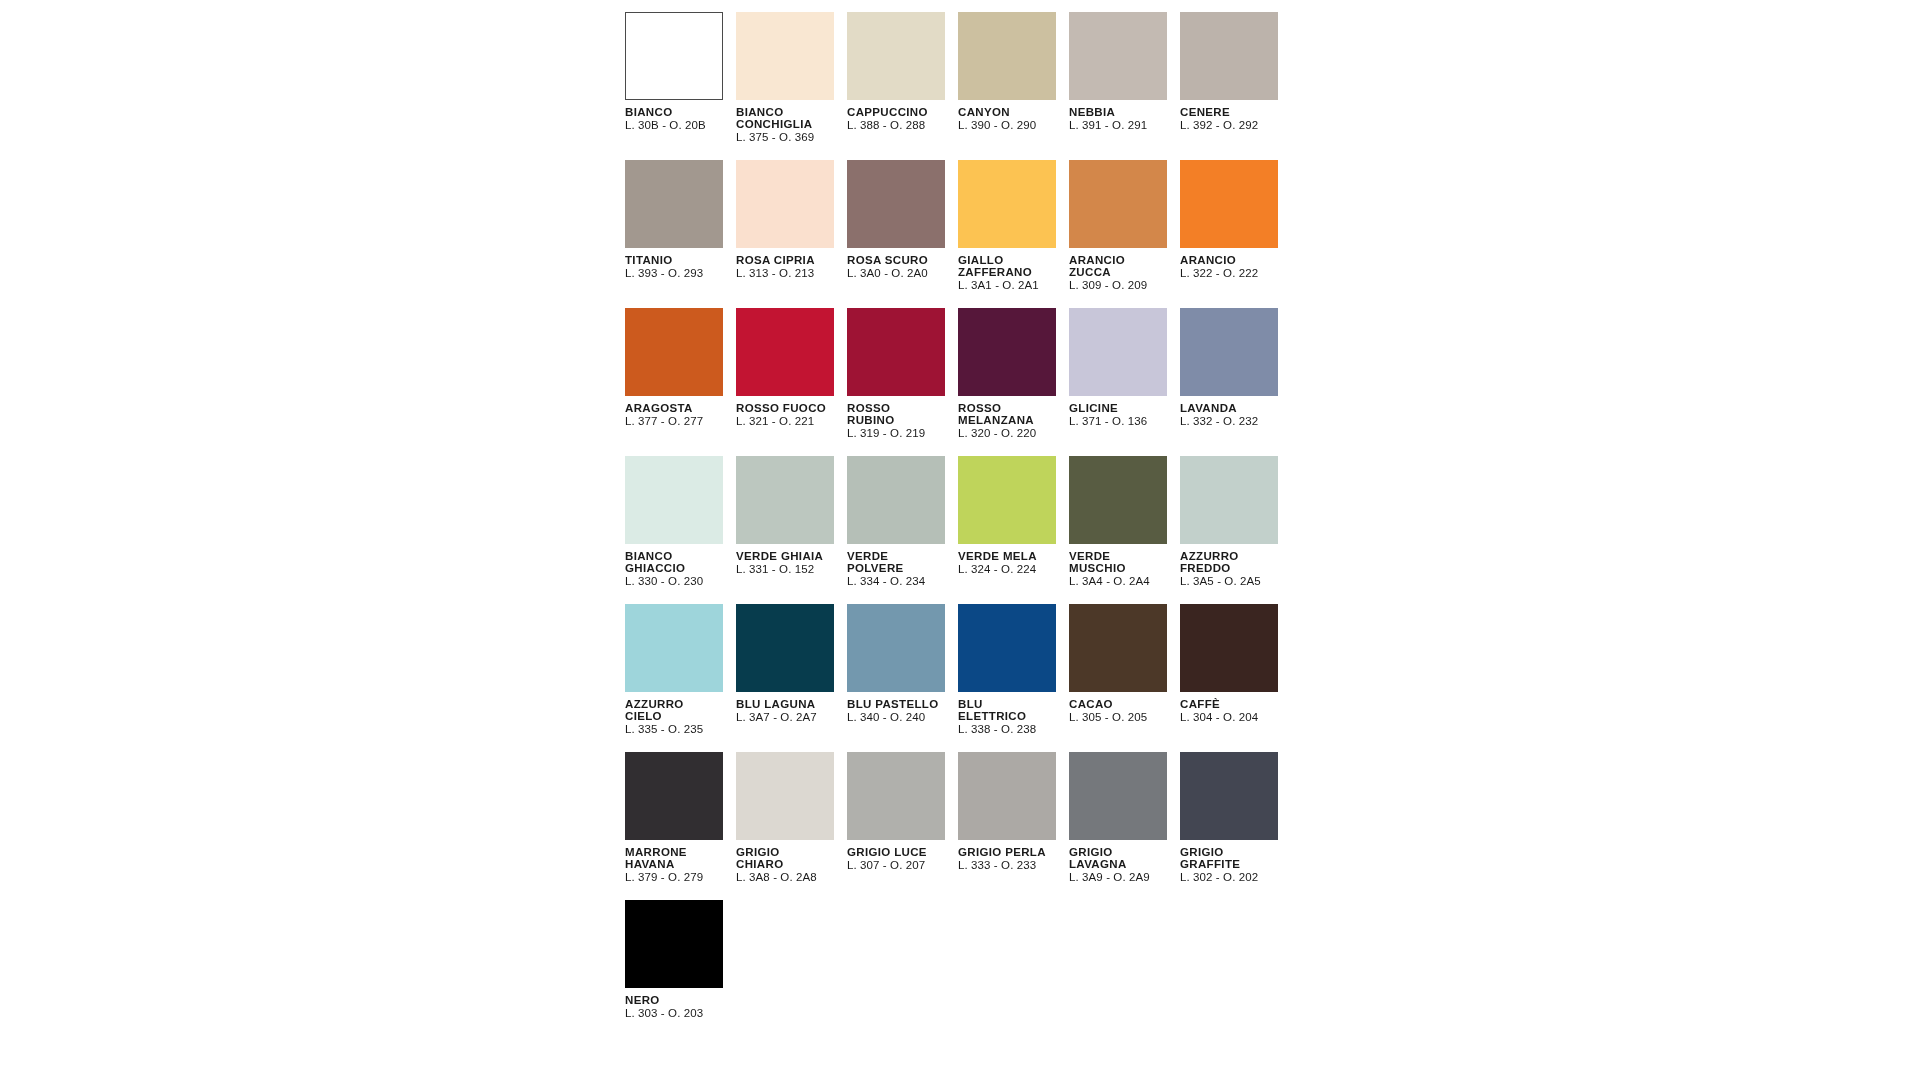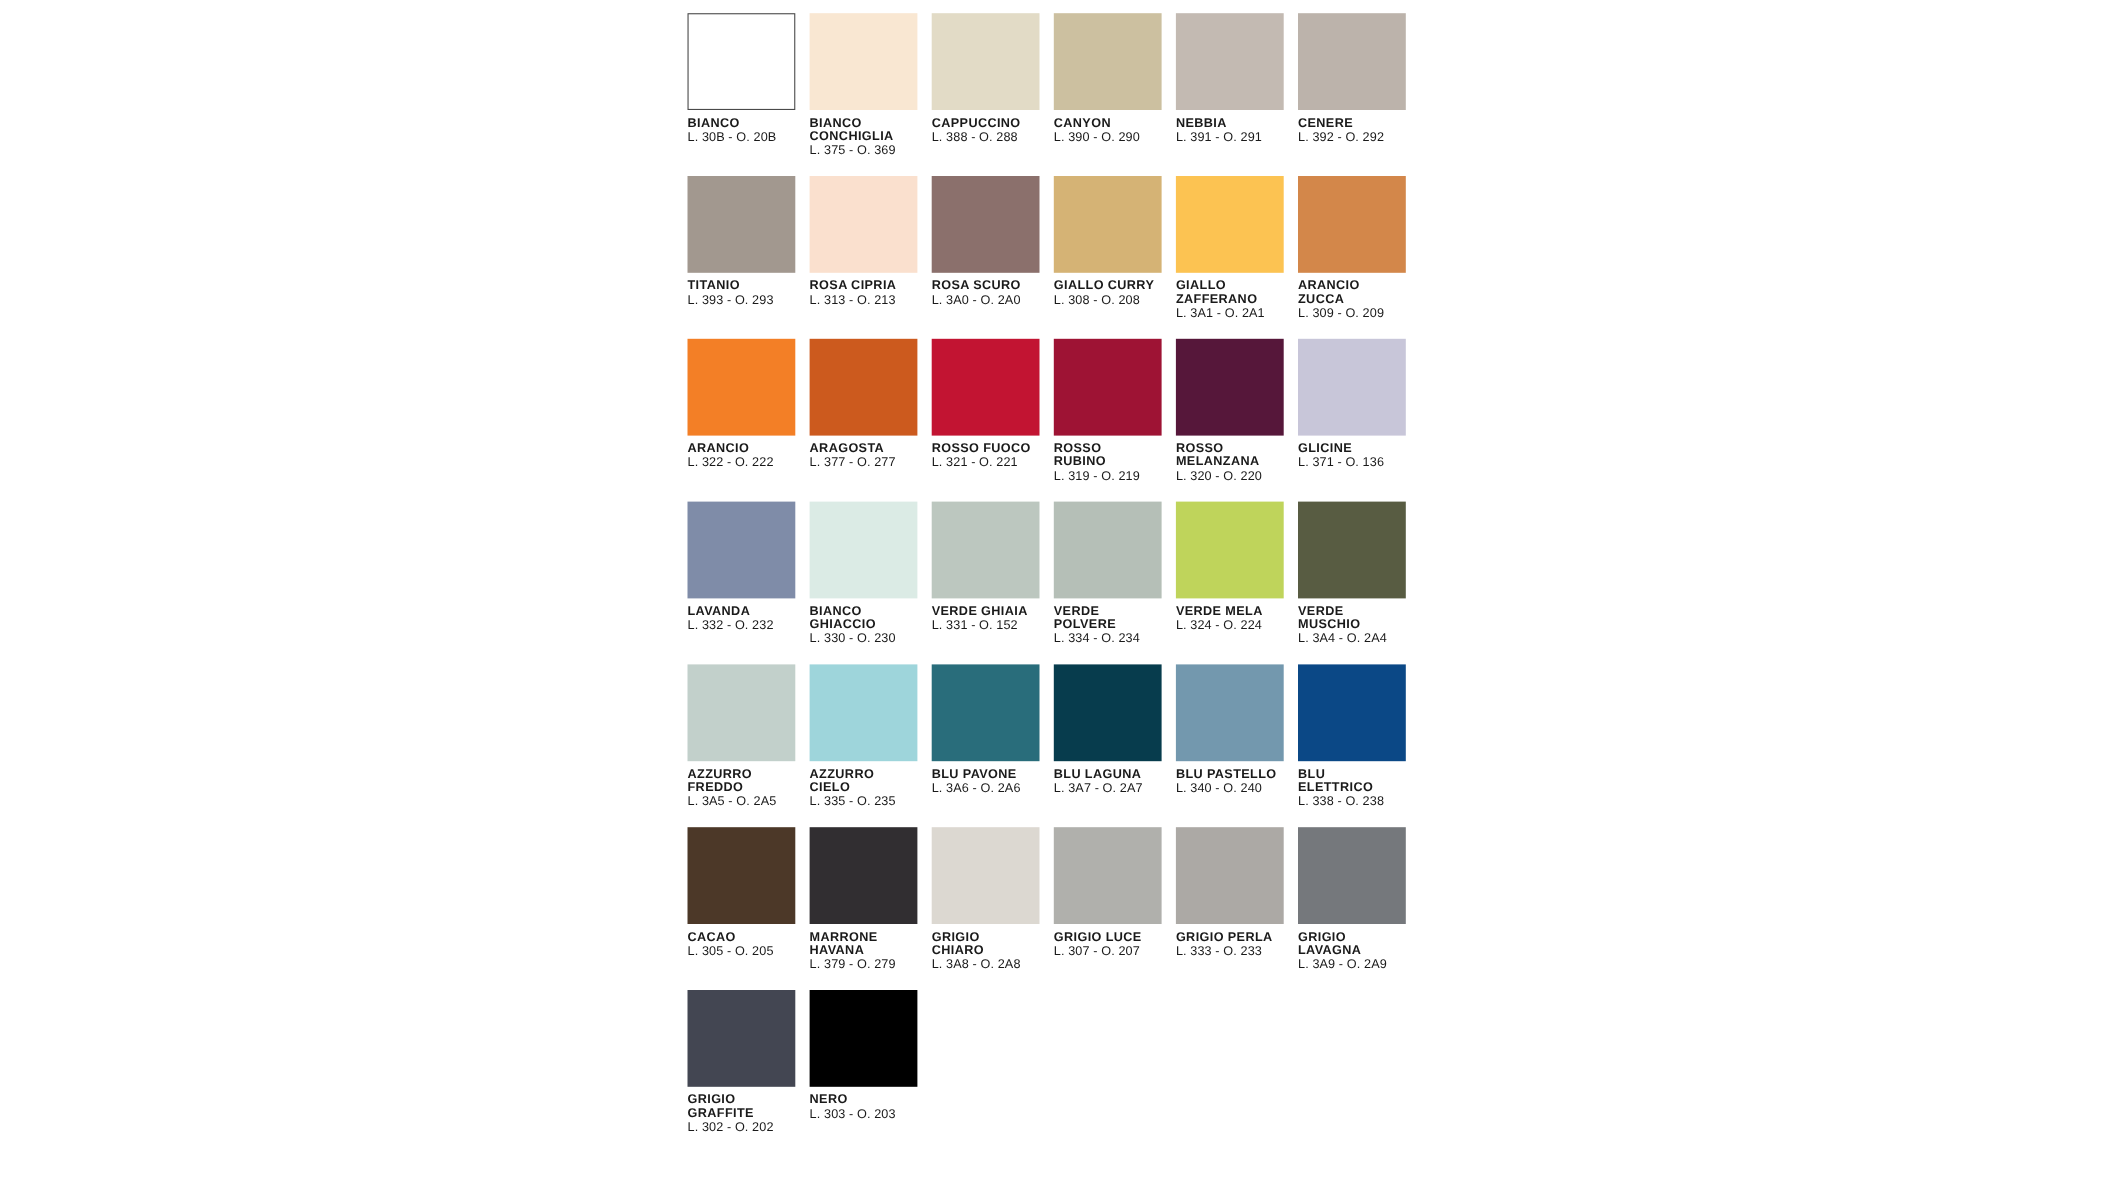--- a/index.html
+++ b/index.html
@@ -139,27 +139,20 @@
         </div>
       </div>
       <div class="swatch-cell">
         <div class="swatch-chip" style="background: rgb(139, 112, 108);"></div>
         <div class="swatch-text">
           <div class="swatch-name">ROSA SCURO</div>
           <div class="swatch-code">L. 3A0 - O. 2A0</div>
         </div>
       </div>
       <div class="swatch-cell">
-        <div class="swatch-chip" style="background: rgb(213, 179, 117);"></div>
-        <div class="swatch-text">
-          <div class="swatch-name">GIALLO CURRY</div>
-          <div class="swatch-code">L. 308 - O. 208</div>
-        </div>
-      </div>
-      <div class="swatch-cell">
         <div class="swatch-chip" style="background: rgb(252, 195, 82);"></div>
         <div class="swatch-text">
           <div class="swatch-name">GIALLO
 ZAFFERANO</div>
           <div class="swatch-code">L. 3A1 - O. 2A1</div>
         </div>
       </div>
       <div class="swatch-cell">
         <div class="swatch-chip" style="background: rgb(211, 135, 74);"></div>
         <div class="swatch-text">
@@ -267,27 +260,20 @@
       </div>
       <div class="swatch-cell">
         <div class="swatch-chip" style="background: rgb(158, 213, 219);"></div>
         <div class="swatch-text">
           <div class="swatch-name">AZZURRO
 CIELO</div>
           <div class="swatch-code">L. 335 - O. 235</div>
         </div>
       </div>
       <div class="swatch-cell">
-        <div class="swatch-chip" style="background: rgb(41, 109, 123);"></div>
-        <div class="swatch-text">
-          <div class="swatch-name">BLU PAVONE</div>
-          <div class="swatch-code">L. 3A6 - O. 2A6</div>
-        </div>
-      </div>
-      <div class="swatch-cell">
         <div class="swatch-chip" style="background: rgb(7, 60, 77);"></div>
         <div class="swatch-text">
           <div class="swatch-name">BLU LAGUNA</div>
           <div class="swatch-code">L. 3A7 - O. 2A7</div>
         </div>
       </div>
       <div class="swatch-cell">
         <div class="swatch-chip" style="background: rgb(115, 152, 174);"></div>
         <div class="swatch-text">
           <div class="swatch-name">BLU PASTELLO</div>
@@ -303,20 +289,27 @@
         </div>
       </div>
       <div class="swatch-cell">
         <div class="swatch-chip" style="background: rgb(76, 56, 40);"></div>
         <div class="swatch-text">
           <div class="swatch-name">CACAO</div>
           <div class="swatch-code">L. 305 - O. 205</div>
         </div>
       </div>
       <div class="swatch-cell">
+        <div class="swatch-chip" style="background: rgb(58, 37, 32);"></div>
+        <div class="swatch-text">
+          <div class="swatch-name">CAFFÈ</div>
+          <div class="swatch-code">L. 304 - O. 204</div>
+        </div>
+      </div>
+      <div class="swatch-cell">
         <div class="swatch-chip" style="background: rgb(49, 46, 49);"></div>
         <div class="swatch-text">
           <div class="swatch-name">MARRONE
 HAVANA</div>
           <div class="swatch-code">L. 379 - O. 279</div>
         </div>
       </div>
       <div class="swatch-cell">
         <div class="swatch-chip" style="background: rgb(220, 216, 209);"></div>
         <div class="swatch-text">

